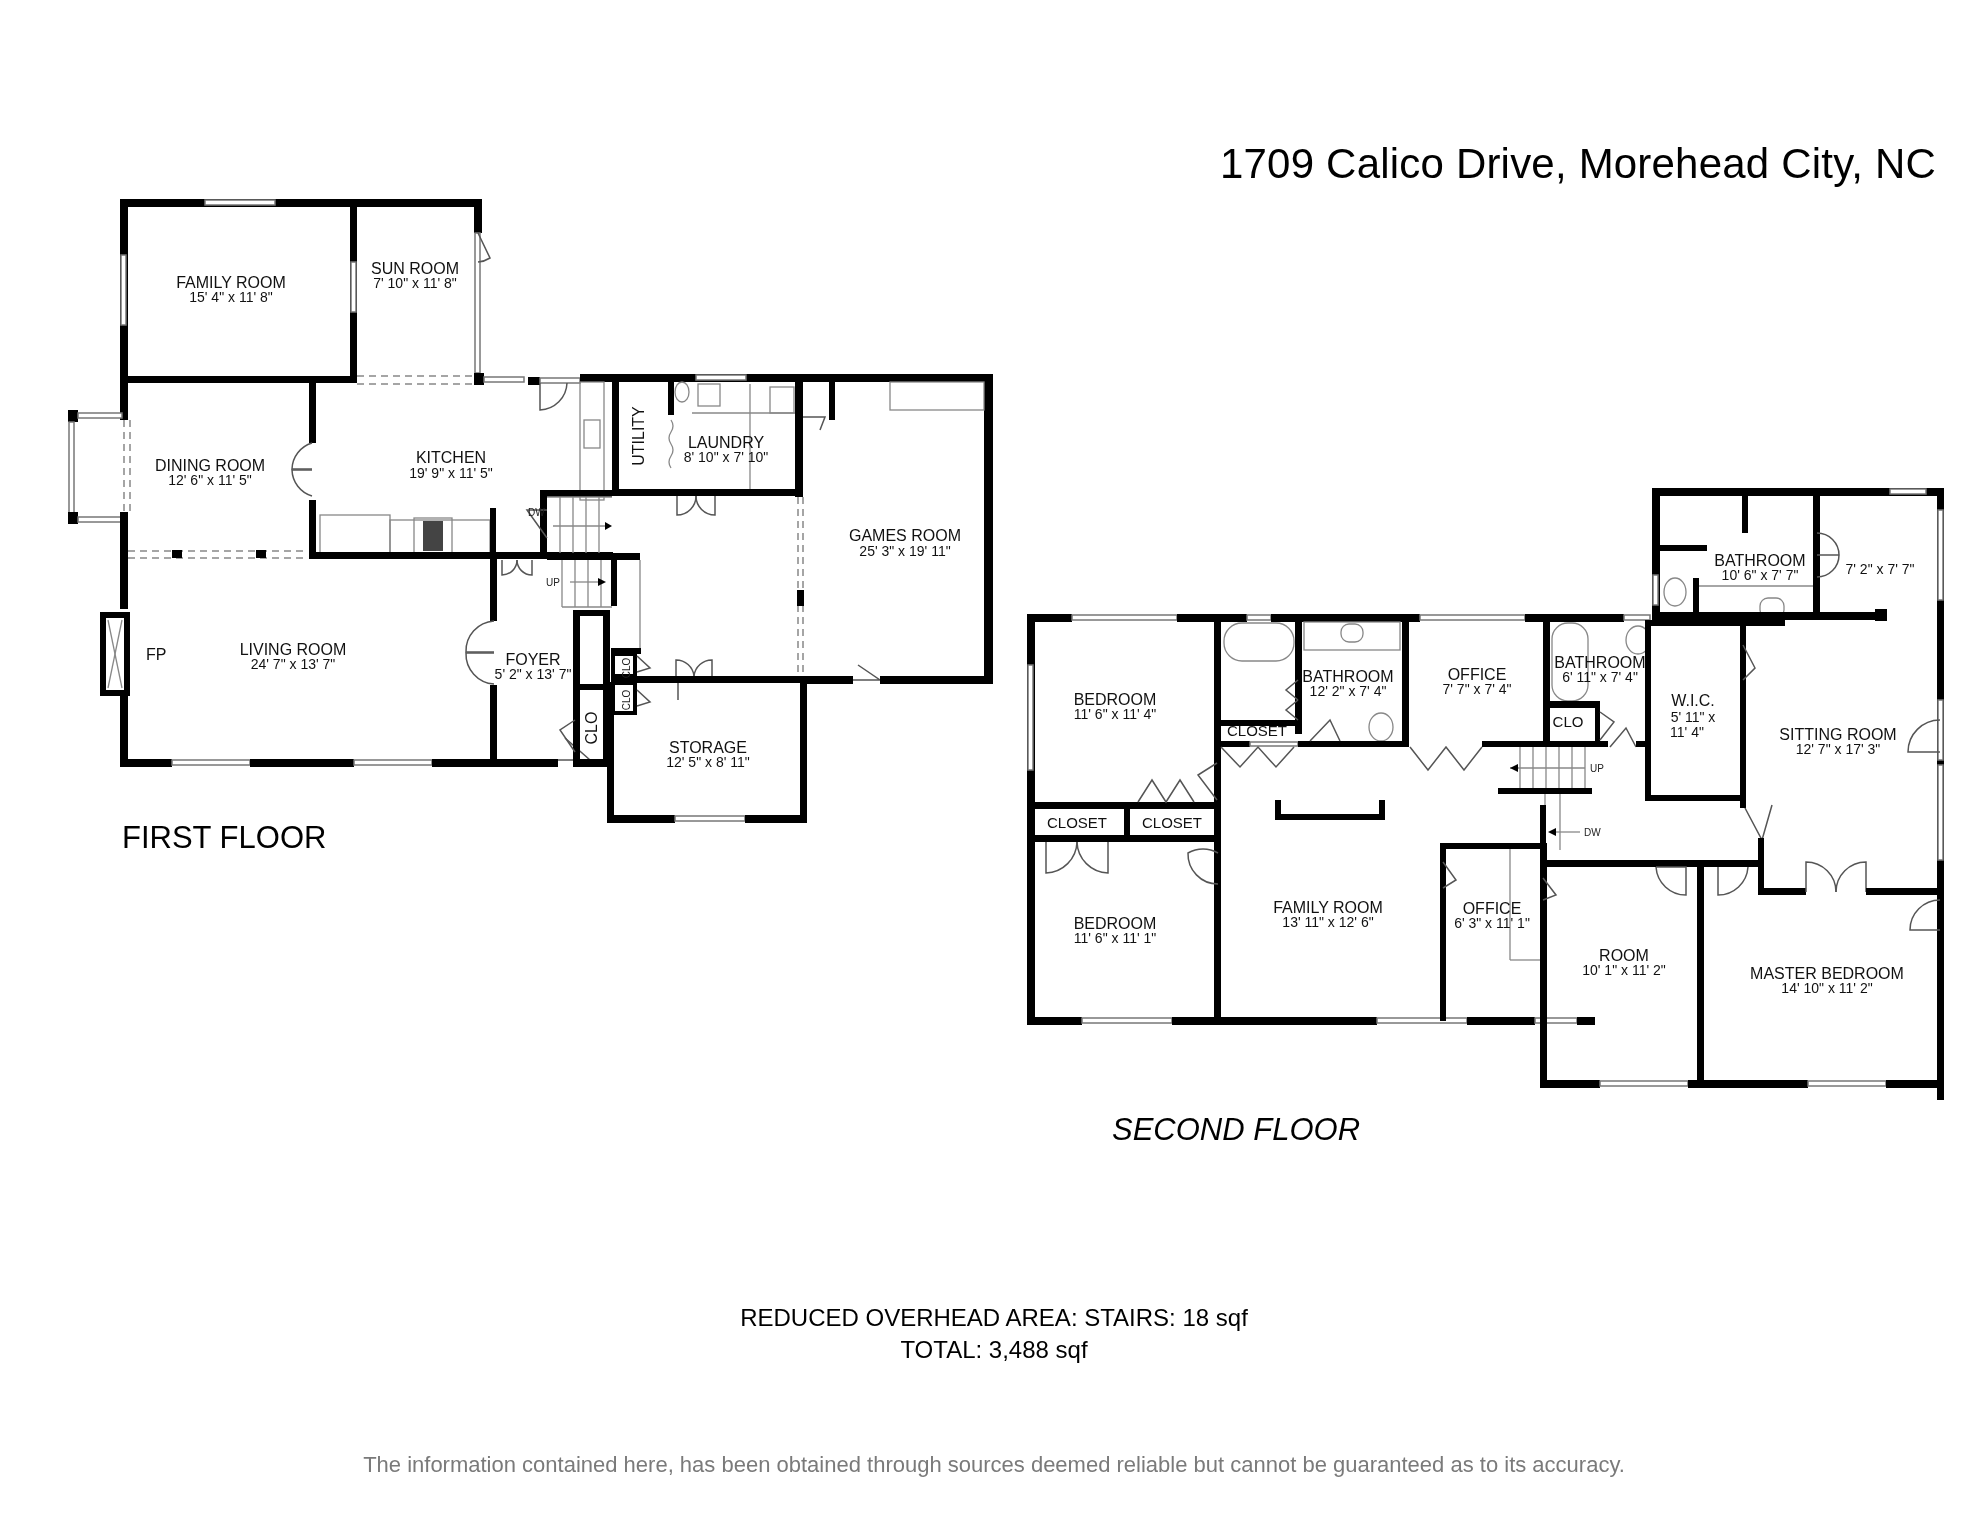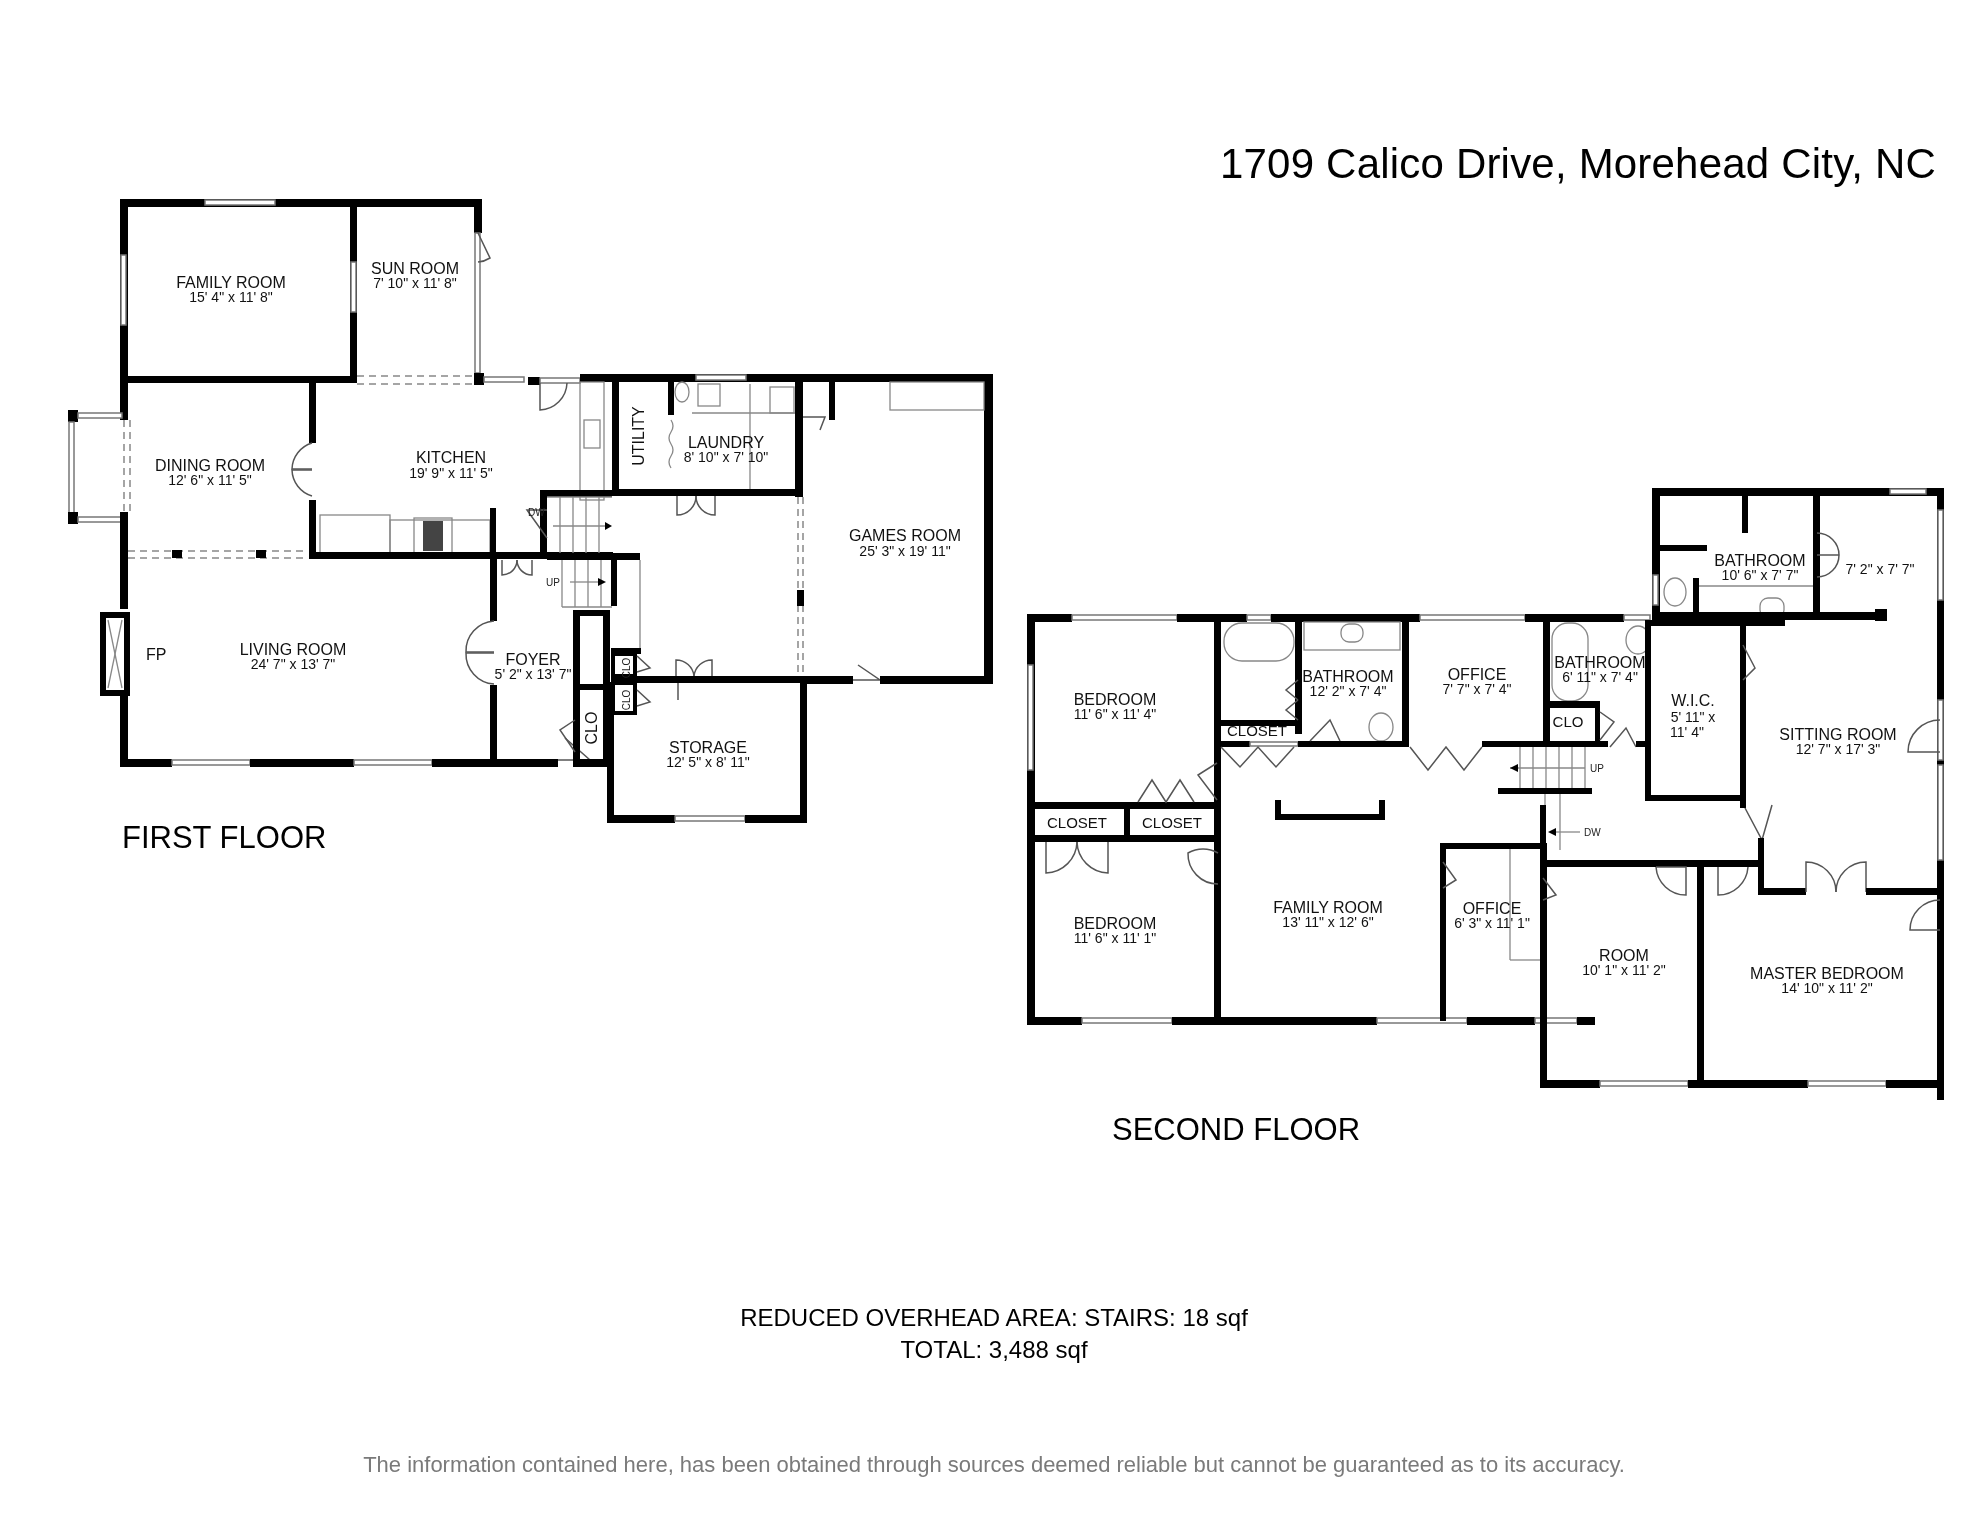--- a/index.html
+++ b/index.html
@@ -360,21 +360,21 @@
     <text class="lbl" x="1827" y="979">MASTER BEDROOM</text>
     <text class="dim" x="1827" y="993">14' 10" x 11' 2"</text>
     <text class="lbl" x="1257" y="736" style="font-size:15px">CLOSET</text>
     <text class="lbl" x="1077" y="828" style="font-size:15px">CLOSET</text>
     <text class="lbl" x="1172" y="828" style="font-size:15px">CLOSET</text>
     <text class="lbl" x="1568" y="727" style="font-size:15px">CLO</text>
   </g>
 </svg>
 
 <div class="floor-label" style="left:103px; top:820px;margin-left:19px;">FIRST FLOOR</div>
-<div class="floor-label" style="left:1112px; top:1112px;">SECOND FLOOR</div>
+<div class="floor-label" style="left:1112px; top:1112px;font-style:italic;">SECOND FLOOR</div>
 
 <div class="area">
   <div>REDUCED OVERHEAD AREA: STAIRS: 18 sqf</div>
   <div>TOTAL: 3,488 sqf</div>
 </div>
 
 <div class="disclaimer">
   <div>The information contained here, has been obtained through sources deemed reliable but cannot be guaranteed as to its accuracy.</div>
 </div>
 

